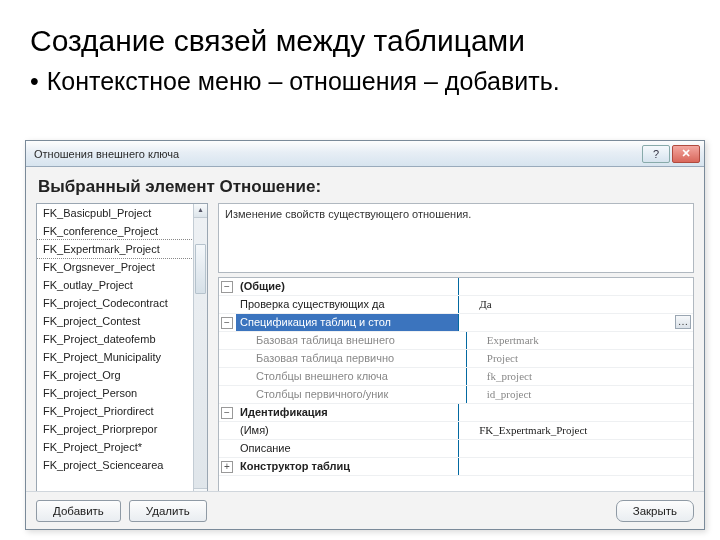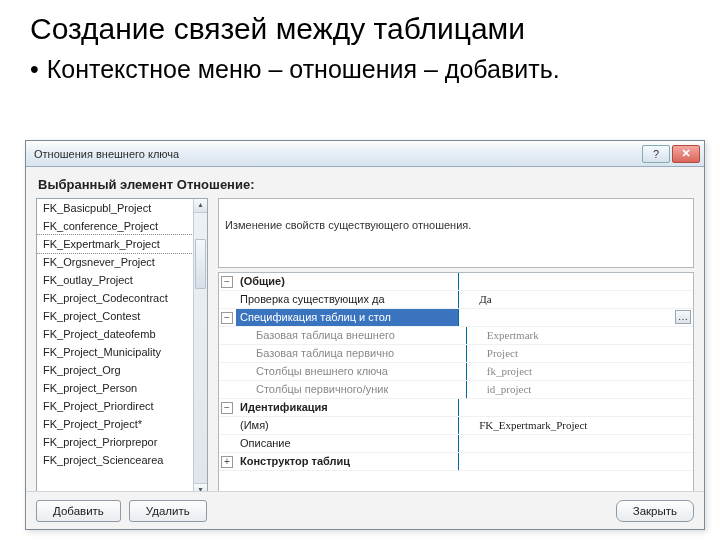--- a/index.html
+++ b/index.html
@@ -8,21 +8,21 @@
     padding: 0;
     width: 720px;
     height: 540px;
     font-family: Arial, sans-serif;
     background: #fff;
     overflow: hidden;
   }
   .slide-title {
     font-size: 30px;
     font-weight: 400;
-    margin: 12px 0 8px 30px;
+    margin: 24px 0 8px 30px;
     color: #000;
   }
   .slide-bullet {
     font-size: 25px;
     margin: 0 0 10px 30px;
     color: #000;
     line-height: 1.25;
   }
   .bullet-dot { margin-right: 8px; }
   .dialog {
@@ -62,21 +62,21 @@
     color: #fff;
     font-weight: bold;
   }
   .dialog-body {
     position: absolute;
     top: 26px; left: 0; right: 0; bottom: 38px;
     background: #f3f3f3;
     padding: 8px 10px 0 10px;
   }
   .left-label {
-    font-size: 13px;
+    font-size: 17px;
     font-weight: bold;
     color: #222;
     margin: 2px 0 6px 2px;
   }
   .content-row {
     display: flex;
     height: 300px;
     gap: 10px;
   }
   .listbox-wrap {
@@ -114,21 +114,21 @@
   .vscroll-thumb { position:absolute; left:1px; right:1px; top:26px; height:50px; background: linear-gradient(#f4f7fa,#d6e0e8); border:1px solid #b5c2cc; border-radius:1px;}
   .right-pane {
     flex: 1;
     display: flex;
     flex-direction: column;
   }
   .descbox {
     background: #fff;
     border: 1px solid #b0b8c0;
     height: 70px;
-    padding: 20px 6px;
+    padding: 4px 6px;
     font-size: 11px;
     color: #333;
     margin-bottom: 4px;
   }
   .propgrid {
     flex: 1;
     background: #fff;
     border: 1px solid #b0b8c0;
     font-size: 11px;
     overflow: hidden;
@@ -232,22 +232,22 @@
             <div class="listitem sel">FK_Expertmark_Project</div>
             <div class="listitem">FK_Orgsnever_Project</div>
             <div class="listitem">FK_outlay_Project</div>
             <div class="listitem">FK_project_Codecontract</div>
             <div class="listitem">FK_project_Contest</div>
             <div class="listitem">FK_Project_dateofemb</div>
             <div class="listitem">FK_Project_Municipality</div>
             <div class="listitem">FK_project_Org</div>
             <div class="listitem">FK_project_Person</div>
             <div class="listitem">FK_Project_Priordirect</div>
+            <div class="listitem">FK_project_Priorprepor</div>
             <div class="listitem">FK_Project_Project*</div>
-            <div class="listitem">FK_project_Priorprepor</div>
             <div class="listitem">FK_project_Sciencearea</div>
           </div>
           <div class="vscroll">
             <div class="vscroll-btn">▴</div>
             <div class="vscroll-track">
               <div class="vscroll-thumb"></div>
             </div>
             <div class="vscroll-btn bot">▾</div>
           </div>
         </div>

